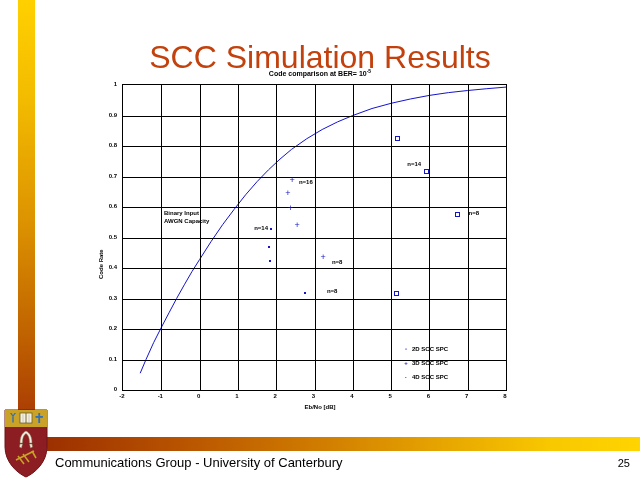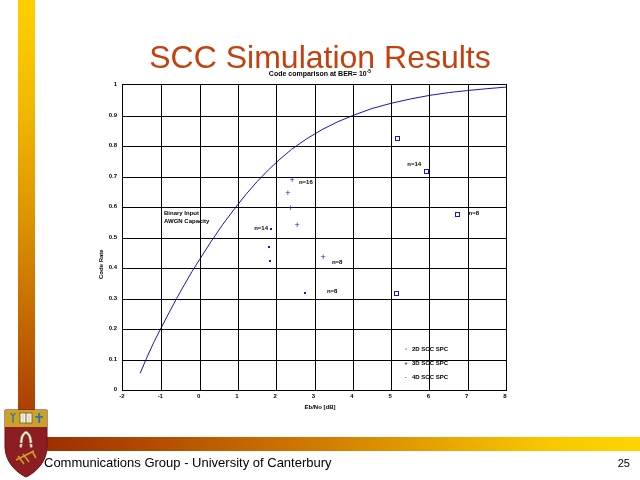--- a/index.html
+++ b/index.html
@@ -34,21 +34,21 @@
   }
   #crest {
     position: absolute;
     left: 2px;
     top: 407px;
     width: 48px;
     height: 72px;
   }
   #footer-text {
     position: absolute;
-    left: 44px;
+    left: 55px;
     top: 455px;
     font-size: 13px;
     color: #000;
     white-space: nowrap;
   }
   #page-number {
     position: absolute;
     right: 10px;
     top: 457px;
     font-size: 11px;

